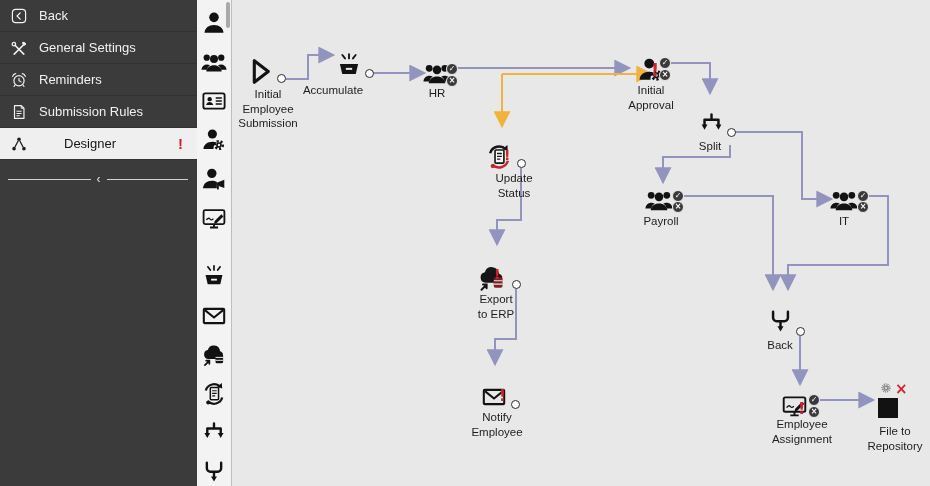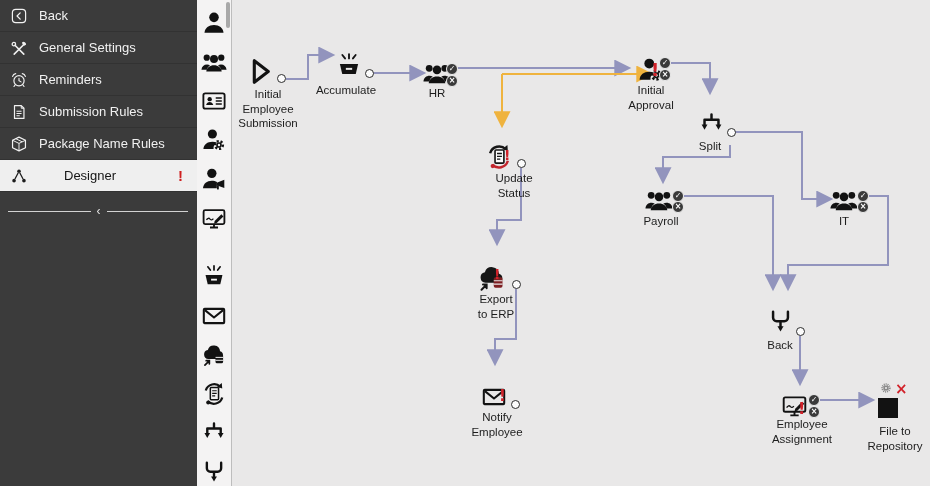--- a/index.html
+++ b/index.html
@@ -80,29 +80,20 @@
       <div class="side-item">
         <span class="sicon">
           <svg width="18" height="18" viewBox="0 0 24 24">
             <path d="M6 3.4h9l3.6 3.6v13.6H6z" fill="none" stroke="#f1f1f1" stroke-width="1.6" stroke-linejoin="round"></path>
             <path d="M15 3.4V7h3.6" fill="none" stroke="#f1f1f1" stroke-width="1.3"></path>
             <path d="M8.6 11h6.8M8.6 14h6.8M8.6 17h4.4" stroke="#f1f1f1" stroke-width="1.4"></path>
           </svg>
         </span>
         <span class="slabel">Submission Rules</span>
       </div>
-      <div class="side-item">
-        <span class="sicon">
-          <svg width="18" height="18" viewBox="0 0 24 24">
-            <path d="M12 2.8L20.6 7v10L12 21.2 3.4 17V7z" fill="none" stroke="#f1f1f1" stroke-width="1.6" stroke-linejoin="round"></path>
-            <path d="M3.4 7L12 11.2 20.6 7M12 11.2v10M7.6 4.9l8.6 4.2" fill="none" stroke="#f1f1f1" stroke-width="1.3"></path>
-          </svg>
-        </span>
-        <span class="slabel">Package Name Rules</span>
-      </div>
       <div class="side-item active">
         <span class="sicon">
           <svg width="18" height="18" viewBox="0 0 24 24">
             <circle cx="12" cy="5.6" r="2.4" fill="#1d1d1d"></circle>
             <circle cx="5.4" cy="18.2" r="2.4" fill="#1d1d1d"></circle>
             <circle cx="18.6" cy="18.2" r="2.4" fill="#1d1d1d"></circle>
             <path d="M11 7.6l-4.4 8.4M13 7.6l4.4 8.4" stroke="#1d1d1d" stroke-width="1.7"></path>
           </svg>
         </span>
         <span class="slabel">Designer</span>
@@ -252,21 +243,21 @@
           <div>Submission</div>
         </div>
       </div>
       <div>
         <div class="cpiece" style="left:103px;top:52px;width:28px;height:28px"><svg width="28" height="28" viewBox="0 0 24 24">
             <path d="M6.3 2.6l2.3 2.9M12 1.8v3.7M17.7 2.6l-2.3 2.9" fill="none" stroke="#121212" stroke-width="1.6" stroke-linecap="round"></path>
             <path d="M4.2 10.2h15.6l-2 8.6H6.2z" fill="#121212"></path>
             <rect x="9.3" y="13.6" width="5.4" height="1.7" fill="#e9e8e8"></rect>
           </svg></div>
         <div class="cport" style="left:132.5px;top:69px"></div>
-        <div class="clabel" style="left:114px;top:83px">
+        <div class="clabel" style="left:101px;top:83px">
           <div>Accumulate</div>
         </div>
       </div>
       <div>
         <div class="cpiece" style="left:191px;top:59px;width:28px;height:28px"><svg width="28" height="28" viewBox="0 0 24 24">
             <circle cx="5.3" cy="8" r="2.9" fill="#121212"></circle>
             <circle cx="18.7" cy="8" r="2.9" fill="#121212"></circle>
             <circle cx="12" cy="9.3" r="3.7" fill="#121212"></circle>
             <path d="M.4 19.2c.3-3 2.3-4.8 5.2-4.8 1 0 1.9.2 2.7.7-1.5 1-2.4 2.4-2.8 4.1z" fill="#121212"></path>
             <path d="M23.6 19.2c-.3-3-2.3-4.8-5.2-4.8-1 0-1.9.2-2.7.7 1.5 1 2.4 2.4 2.8 4.1z" fill="#121212"></path>

